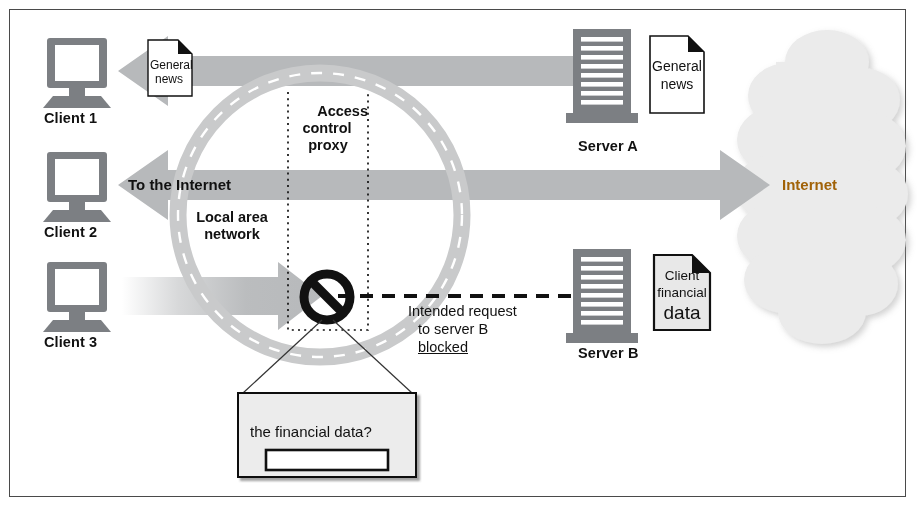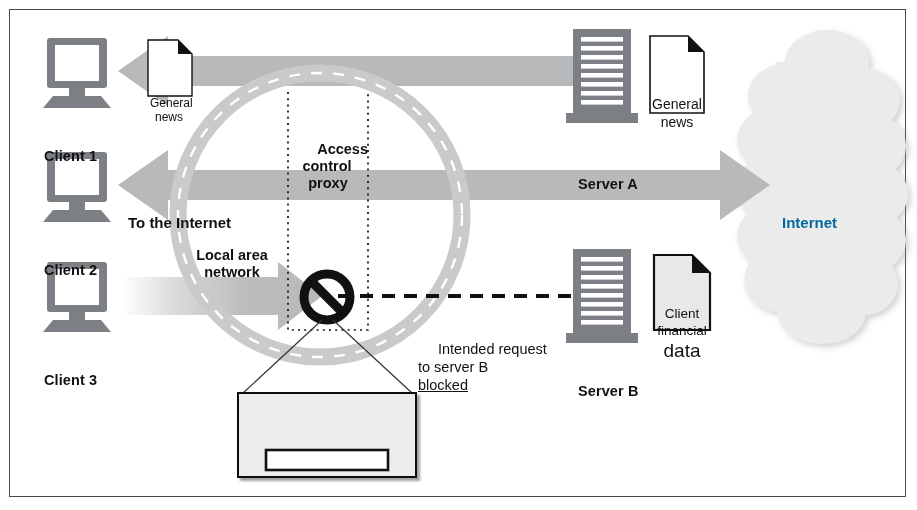--- a/index.html
+++ b/index.html
@@ -12,27 +12,27 @@
   #figure{
     position:absolute;left:0;top:0;width:917px;height:510px;
   }
   .frame{
     position:absolute;left:9px;top:9px;width:897px;height:488px;
     border:1.5px solid #4a4a4a;background:#ffffff;box-sizing:border-box;
   }
   svg.layer{position:absolute;left:0;top:0;width:917px;height:510px;}
 
   
-  .lbl{position:absolute;white-space:pre;line-height:1.12;margin-top:38px;}
+  .lbl{position:absolute;white-space:pre;line-height:1.12;}
   .node-name{font-weight:bold;font-size:14.5px;color:#111;letter-spacing:.1px;}
   .ring-lbl{font-weight:bold;font-size:14.5px;color:#111;text-align:center;}
   .on-arrow{font-weight:bold;font-size:15px;color:#111;}
   .doc-lbl{font-size:12px;color:#111;text-align:center;line-height:1.18;}
   .note{font-size:14.5px;color:#111;line-height:1.18;}
-  .cloud-lbl{font-weight:bold;font-size:15px;color:#0369a1;}
+  .cloud-lbl{font-weight:bold;font-size:15px;color:#a16207;}
   .dlg-txt{font-size:15px;color:#111;line-height:1.2;}
 </style>
 </head>
 <body>
 
 <div id="figure">
 
   <div class="frame"></div>
 
   <svg class="layer" viewBox="0 0 917 510">
@@ -198,18 +198,19 @@
 
   <div class="lbl on-arrow" style="left:128px;top:177px;">To the Internet</div>
 
   <div class="lbl ring-lbl" style="left:180px;top:209px;width:104px;">Local area</div>
   <div class="lbl ring-lbl" style="left:180px;top:226px;width:104px;">network</div>
 
   <div class="lbl ring-lbl" style="left:288px;top:103px;width:80px;text-align:right;">Access</div>
   <div class="lbl ring-lbl" style="left:287px;top:120px;width:80px;">control</div>
   <div class="lbl ring-lbl" style="left:288px;top:137px;width:80px;">proxy</div>
 
-  <div class="lbl note" style="left:438px;top:303px;">Intended request</div>
+  <div class="lbl note" style="left:408px;top:303px;">Intended request</div>
   <div class="lbl note" style="left:418px;top:321px;">to server B</div>
   <div class="lbl note" style="left:418px;top:339px;text-decoration:underline;">blocked</div>
 
+  <div class="lbl dlg-txt" style="left:250px;top:423px;">the financial data?</div>
 
 </div>
 
 </body></html>

